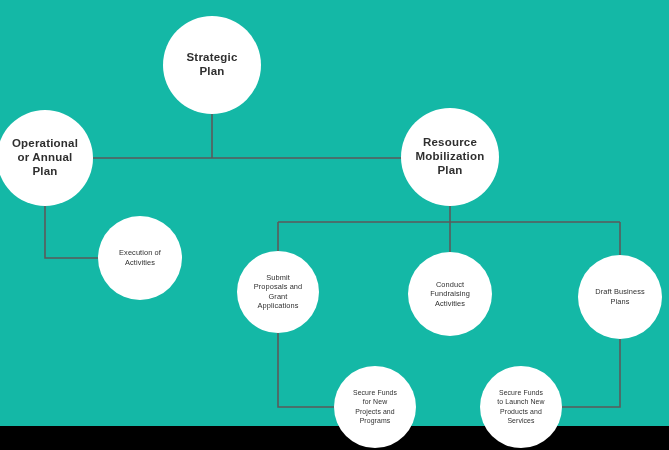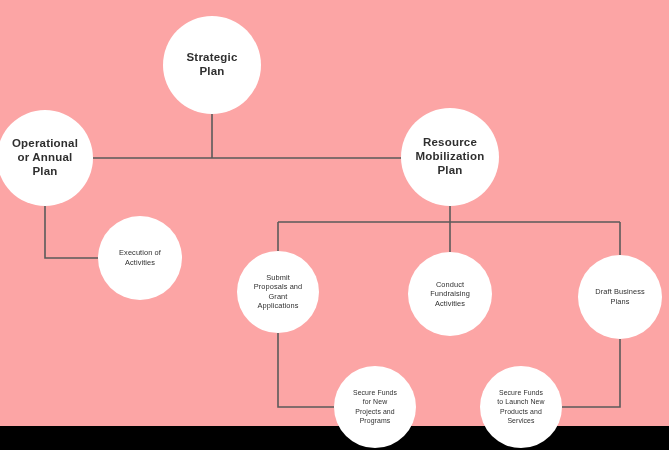--- a/index.html
+++ b/index.html
@@ -10,21 +10,21 @@
   body {
     width: 669px;
     height: 450px;
     overflow: hidden;
     font-family: "Liberation Sans", sans-serif;
   }
   #diagram-root {
     position: relative;
     width: 669px;
     height: 426px;
-    background: #fca5a5;
+    background: #14b8a6;
   }
   svg.canvas {
     position: absolute;
     top: 0;
     left: 0;
     width: 669px;
     height: 450px;
     display: block;
   }
   .edge {

